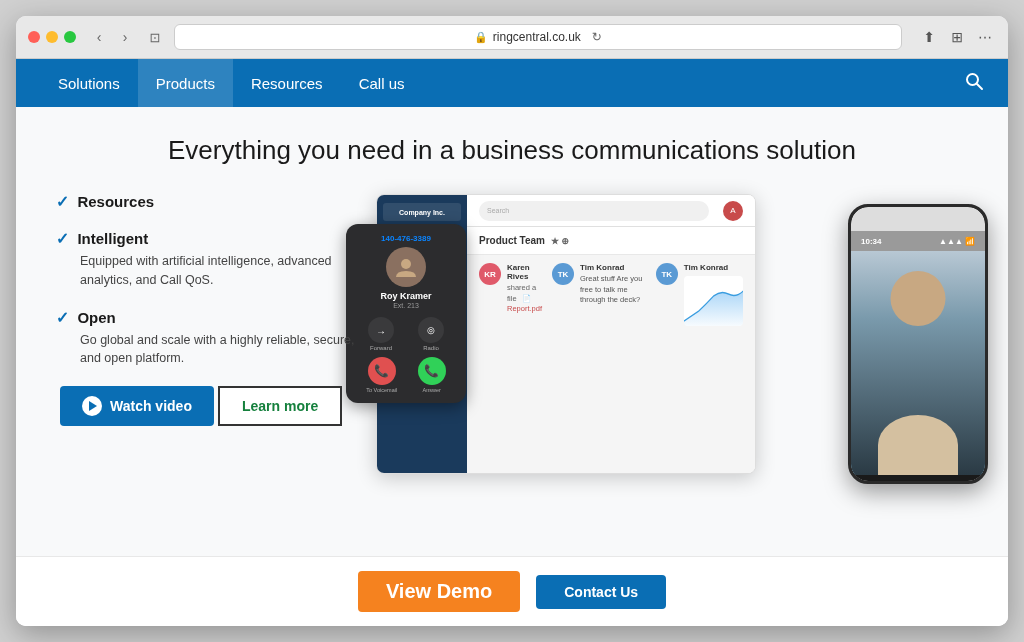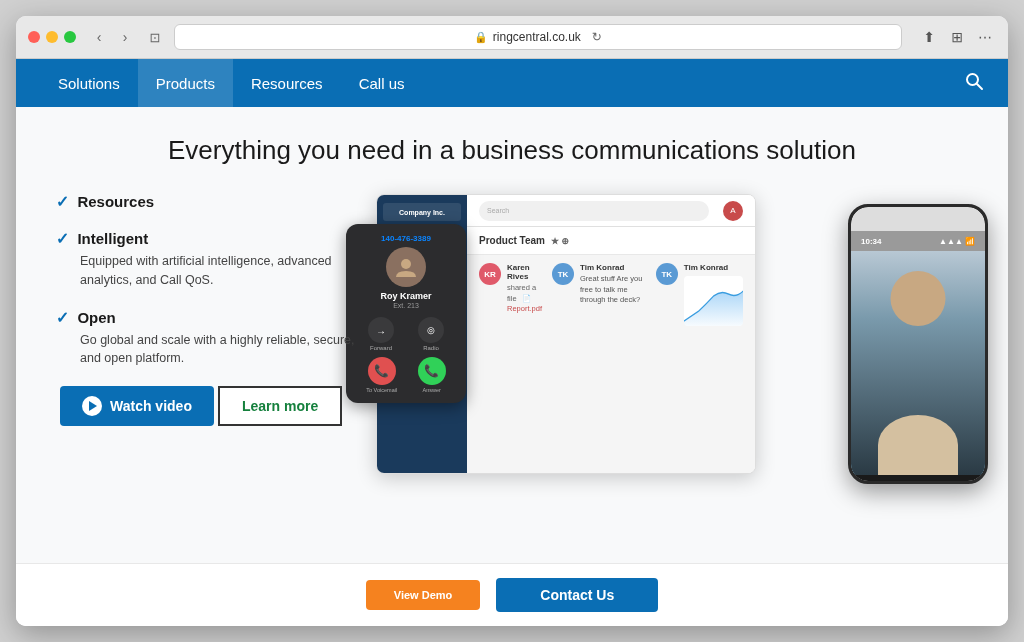--- a/index.html
+++ b/index.html
@@ -468,30 +468,30 @@
       gap: 16px;
       border-top: 1px solid #e8e8e8;
       flex-shrink: 0;
     }
     .btn-demo {
       background: #f5821f;
       color: white;
       border: none;
       border-radius: 4px;
       padding: 9px 28px;
-      font-size: 11px;
+      font-size: 20px;
       font-weight: 600;
       cursor: pointer;
     }
     .btn-contact {
       background: #0a6eb4;
       color: white;
       border: none;
       border-radius: 4px;
-      padding: 9px 44px;
+      padding: 9px 28px;
       font-size: 14px;
       font-weight: 600;
       cursor: pointer;
     }
     
     .chart-svg { width: 100%; height: 100%; }
   </style>
 </head>
 <body>
 

